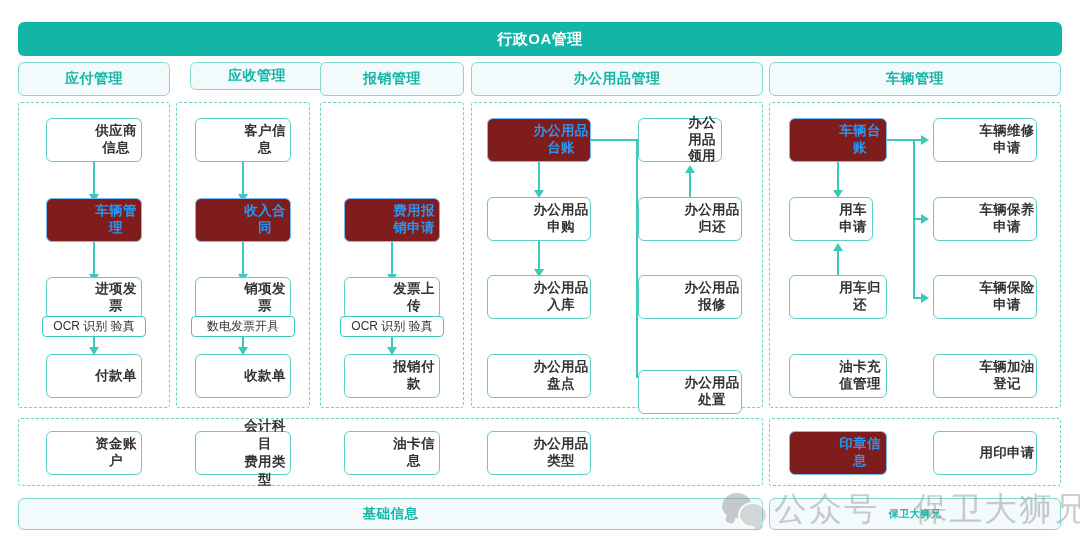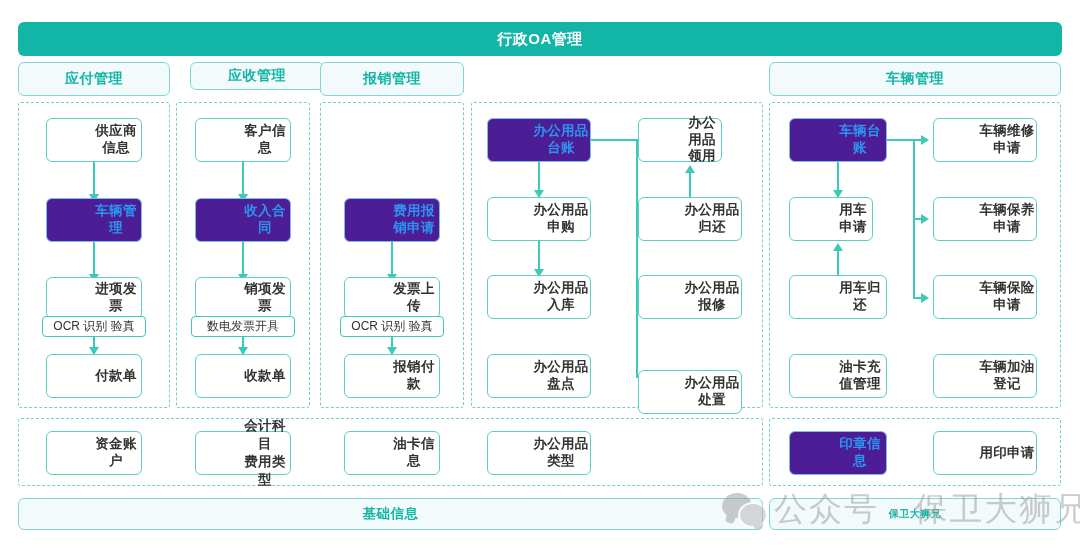--- a/index.html
+++ b/index.html
@@ -22,21 +22,21 @@
     font-size:13.5px;
     font-weight:700;
     display:flex;align-items:center;justify-content:center;
     text-align:center;
     line-height:1.25;
     letter-spacing:.3px;
     padding-left:44px;
   }
   .node.two-line{line-height:1.35;}
   .node.blue{
-    background:#4c1d95;
+    background:#7f1d1d;
     border-color:#7cb9f2;
     color:#2b95f0;
   }
   .sub{
     position:absolute;
     box-sizing:border-box;
     border:1px solid #3dc9b8;
     border-radius:4px;
     background:#ffffff;
     color:#333333;
@@ -153,20 +153,21 @@
 </head>
 <body>
 
 <div class="canvas">
 
   <div class="titlebar" style="left:18px;top:22px;width:1044px;height:34px;">行政OA管理</div>
 
   <div class="colhead" style="left:18px;top:62px;width:152px;height:34px;">应付管理</div>
   <div class="colhead" style="left:176px;top:62px;width:134px;height:28px;margin-left:14px;">应收管理</div>
   <div class="colhead" style="left:320px;top:62px;width:144px;height:34px;">报销管理</div>
+  <div class="colhead" style="left:471px;top:62px;width:292px;height:34px;">办公用品管理</div>
   <div class="colhead" style="left:769px;top:62px;width:292px;height:34px;">车辆管理</div>
 
   <div class="dash" style="left:18px;top:102px;width:152px;height:306px;"></div>
   <div class="dash" style="left:176px;top:102px;width:134px;height:306px;"></div>
   <div class="dash" style="left:320px;top:102px;width:144px;height:306px;"></div>
   <div class="dash" style="left:471px;top:102px;width:292px;height:306px;"></div>
   <div class="dash" style="left:769px;top:102px;width:292px;height:306px;"></div>
 
   <div class="node" style="left:46px;top:118px;width:96px;height:44px;">供应商信息</div>
   <div class="conn v" style="left:93.2px;top:162px;height:40px;"></div>

